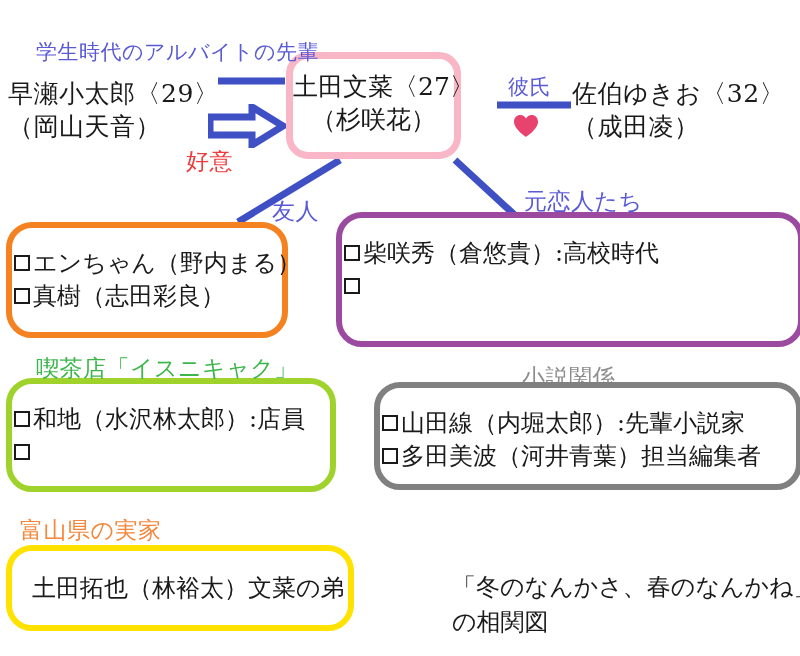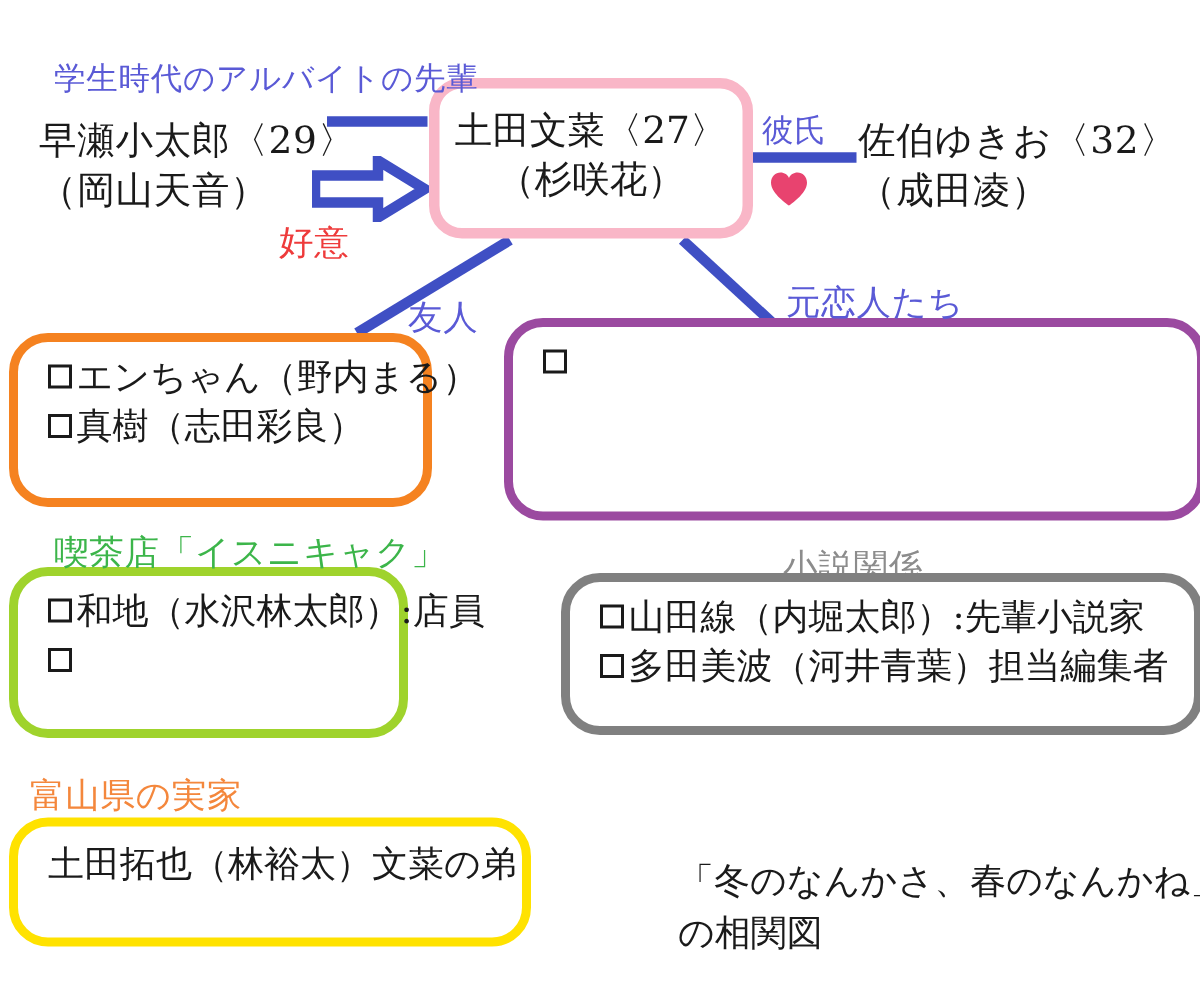--- a/index.html
+++ b/index.html
@@ -43,22 +43,23 @@
 
   
   .gbox {
     z-index: 2;
     box-sizing: border-box;
     background: #ffffff;
     border-style: solid;
     border-radius: 26px;
   }
   .gbox .rows {
-    padding: 7px 10px 0 20px;
-    white-space: nowrap;
+    padding: 7px 10px 0 2px;
+    white-space: nowrap;
+    margin-top: 12px;
   }
   .gbox .row {
     font-size: 24px;
     line-height: 1.37;
     display: block;
     letter-spacing: 0px;
   }
   .chk {
     display: inline-block;
     width: 16px;
@@ -121,34 +122,34 @@
 
     <line x1="497" y1="105" x2="571" y2="105" stroke="#3f4fc4" stroke-width="7"></line>
 
     <line x1="340" y1="160" x2="238" y2="222" stroke="#3f4fc4" stroke-width="7"></line>
 
     <line x1="455" y1="160" x2="518" y2="218" stroke="#3f4fc4" stroke-width="7"></line>
   </svg>
 
   <div class="abs rlabel" style="left:36px; top:38px; color:#5a5ad6;">学生時代のアルバイトの先輩</div>
 
-  <div class="abs person" style="left:26px; top:78px;">
+  <div class="abs person" style="left:8px; top:78px;">
     <div>早瀬小太郎〈29〉</div>
     <div>（岡山天音）</div>
   </div>
 
   <div class="abs blockarrow" style="left:208px; top:104px;">
     <svg width="78" height="44" viewBox="0 0 78 44">
       <polygon points="2,13 44,13 44,3 75,22 44,41 44,31 2,31" fill="#ffffff" stroke="#3f4fc4" stroke-width="7" stroke-linejoin="miter"></polygon>
     </svg>
   </div>
 
   <div class="abs rlabel" style="left:186px; top:146px; color:#ee3b3b; font-size:23px;">好意</div>
 
-  <div class="abs focusbox" style="left:286px; top:52px; width:216px; height:107px;">
+  <div class="abs focusbox" style="left:286px; top:52px; width:175px; height:107px;">
     <div>土田文菜〈27〉</div>
     <div>（杉咲花）</div>
   </div>
 
   <div class="abs rlabel" style="left:508px; top:73px; color:#5a5ad6;">彼氏</div>
 
   <div class="abs heart" style="left:513px; top:114px;">
     <svg width="26" height="24" viewBox="0 0 26 24">
       <path d="M13 23 C13 23 1 15.2 1 7.8 C1 3.6 4.1 1 7.3 1 C10 1 12.1 2.6 13 4.6 C13.9 2.6 16 1 18.7 1 C21.9 1 25 3.6 25 7.8 C25 15.2 13 23 13 23 Z" fill="#e8436f"></path>
     </svg>
@@ -165,27 +166,28 @@
 
   <div class="abs gbox" style="left:6px; top:222px; width:282px; height:116px; border-width:6px; border-color:#f58220;">
     <div class="rows">
       <span class="row"><i class="chk"></i><span>エンちゃん（野内まる）</span></span>
       <span class="row"><i class="chk"></i><span>真樹（志田彩良）</span></span>
     </div>
   </div>
 
   <div class="abs gbox" style="left:336px; top:212px; width:468px; height:135px; border-width:6px; border-color:#9b4aa0;">
     <div class="rows">
+      <span class="row"><i class="chk"></i><span>柴咲秀（倉悠貴）:高校時代</span></span>
       <span class="row"><i class="chk"></i></span>
     </div>
   </div>
 
   <div class="abs rlabel" style="left:36px; top:353px; color:#3cb54a; font-size:23px; z-index:6;">喫茶店「イスニキャク」</div>
 
-  <div class="abs gbox" style="left:6px; top:378px; width:266px; height:114px; border-width:6px; border-color:#9fd32c;">
+  <div class="abs gbox" style="left:6px; top:378px; width:330px; height:114px; border-width:6px; border-color:#9fd32c;">
     <div class="rows">
       <span class="row"><i class="chk"></i><span>和地（水沢林太郎）:店員</span></span>
       <span class="row"><i class="chk"></i></span>
     </div>
   </div>
 
   <div class="abs rlabel" style="left:522px; top:362px; color:#8c8c8c; font-size:23px; z-index:1;">小説関係</div>
 
   <div class="abs gbox" style="left:374px; top:382px; width:428px; height:108px; border-width:6px; border-color:#808080;">
     <div class="rows">

